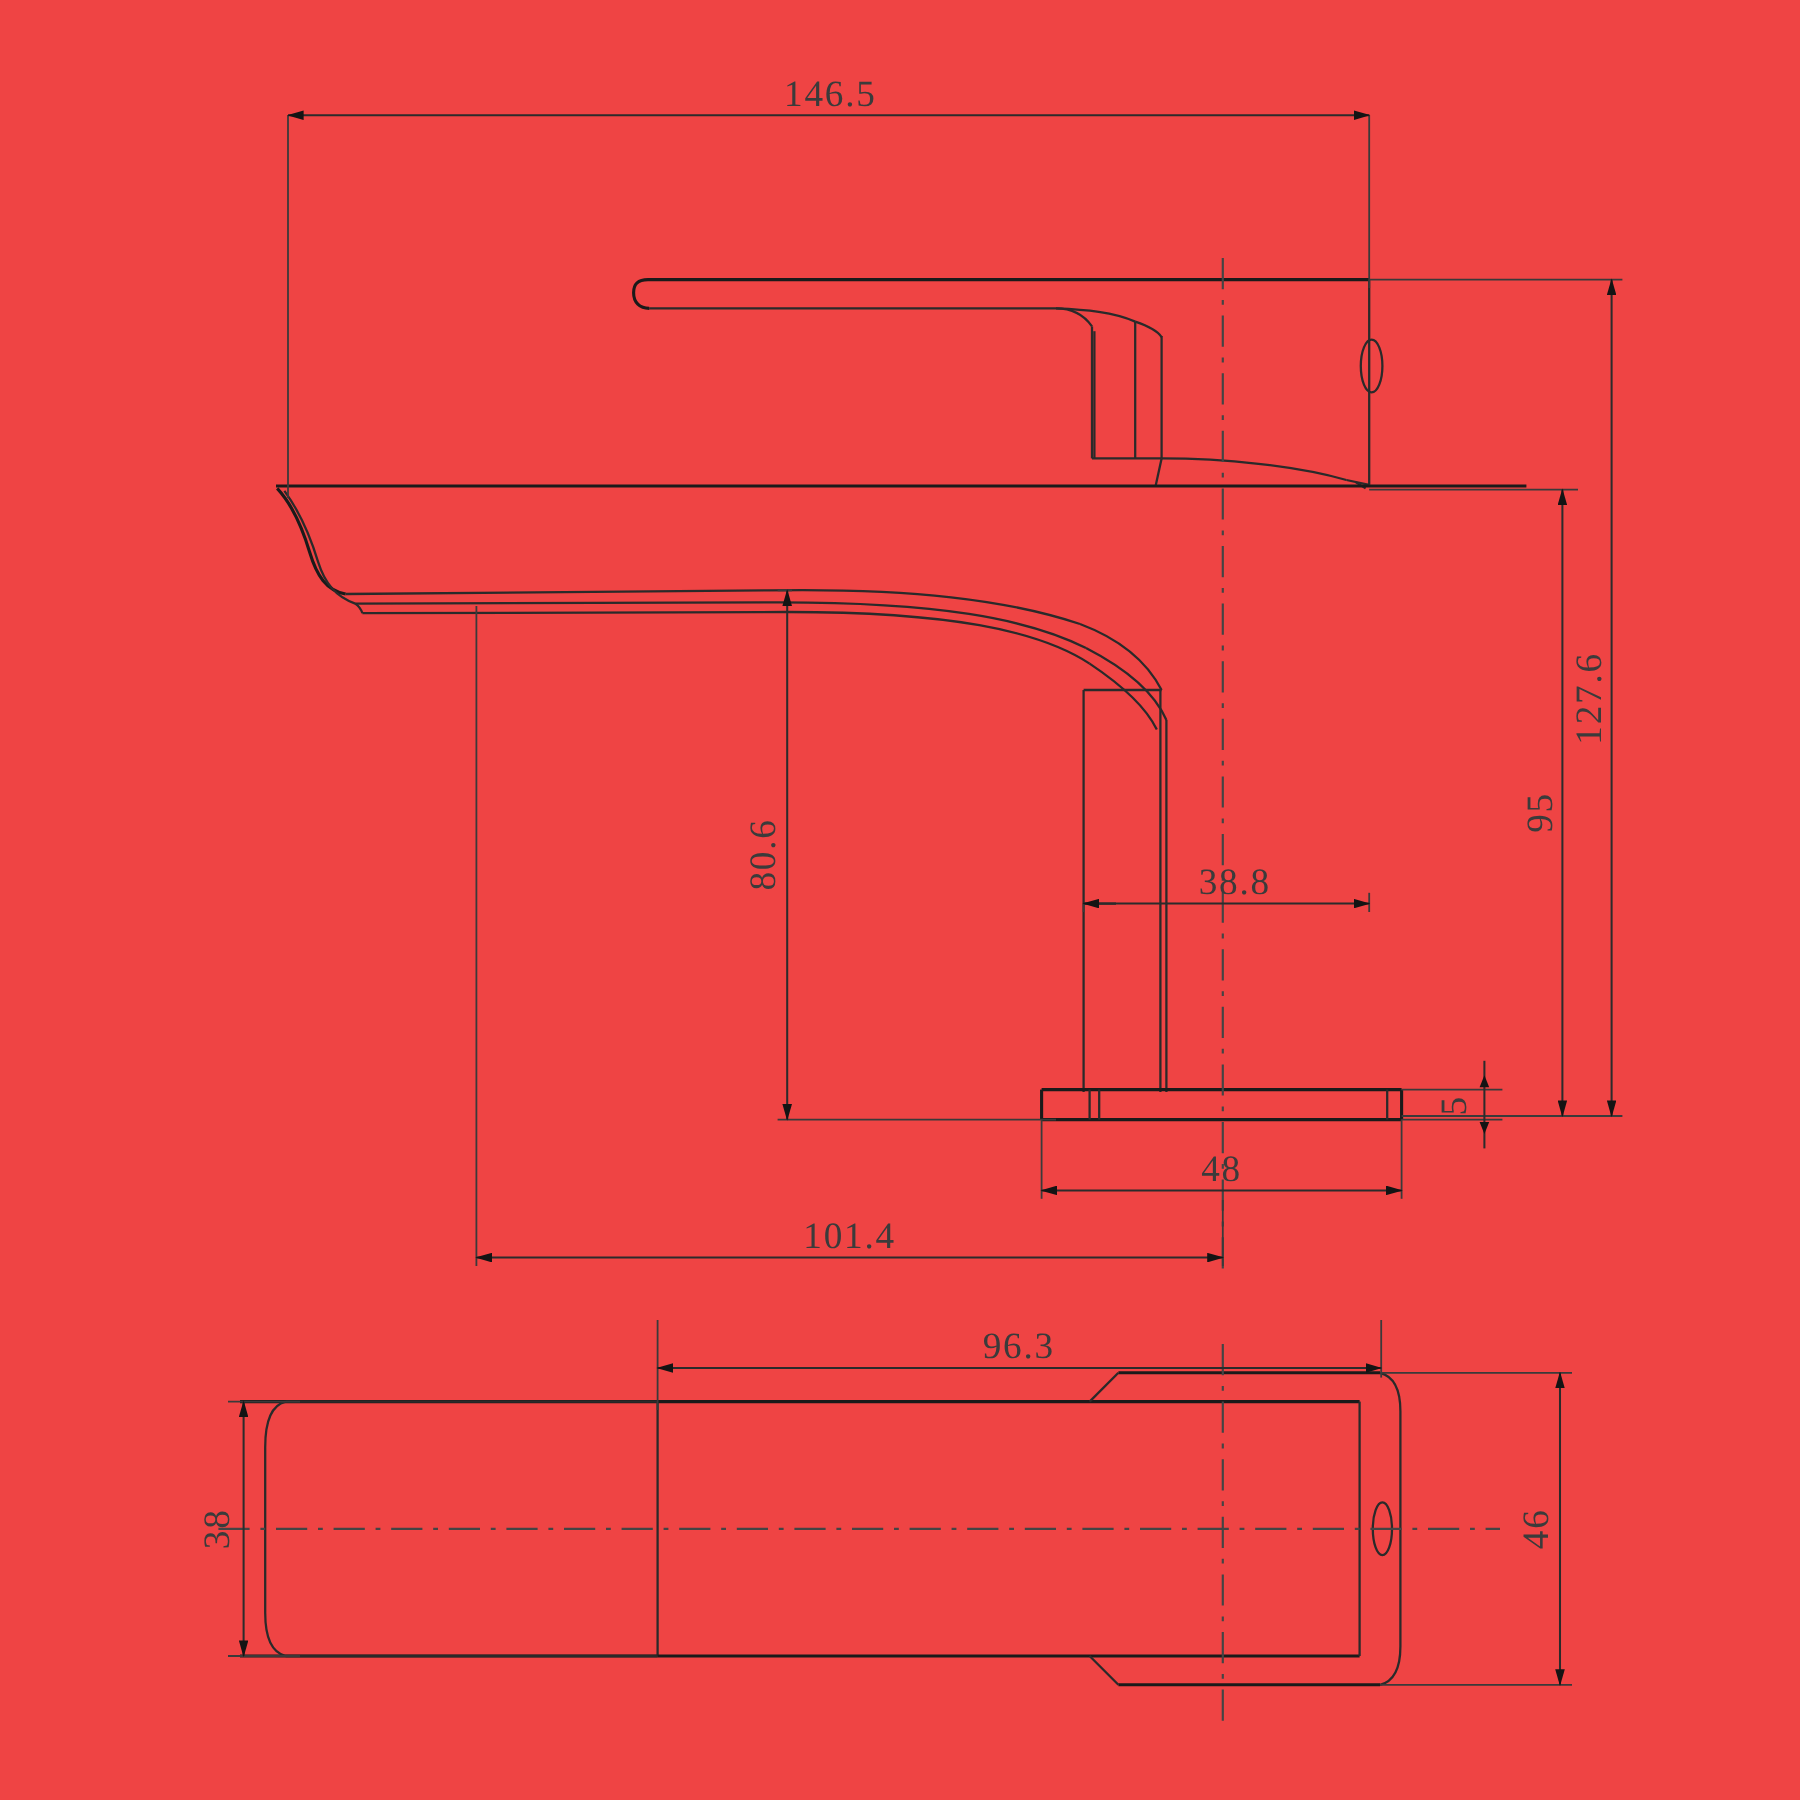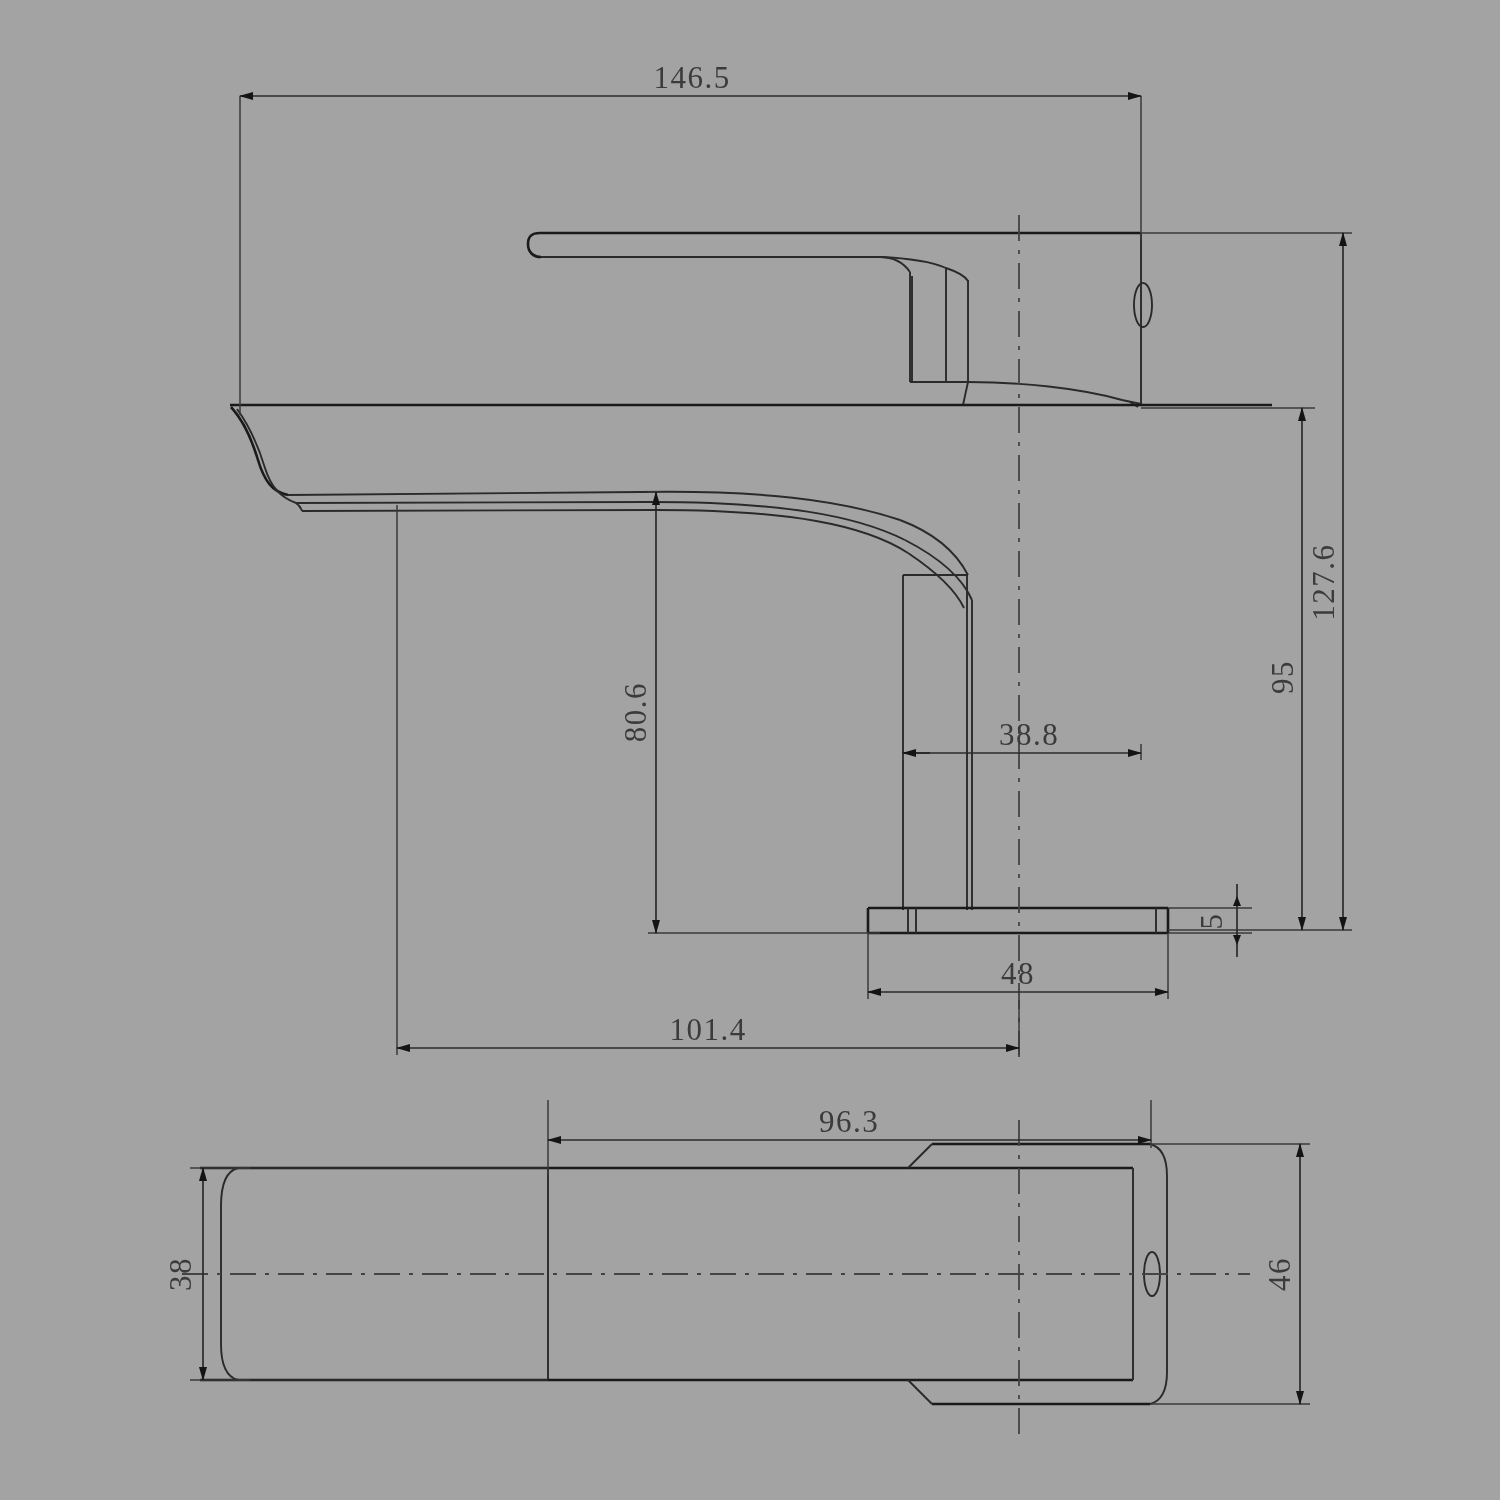--- a/index.html
+++ b/index.html
@@ -10,21 +10,21 @@
   body {
     width: 1500px;
     height: 1500px;
     font-family: "Liberation Serif", serif;
     overflow: hidden;
   }
   #drawing-root {
     position: relative;
     width: 1500px;
     height: 1500px;
-    background: #a3a3a3;
+    background: #ef4444;
   }
   svg.cad {
     display: block;
     width: 1500px;
     height: 1500px;
   }
   .dim-text {
     font-family: "Liberation Serif", serif;
     font-size: 31px;
     fill: #3b3b3b;

